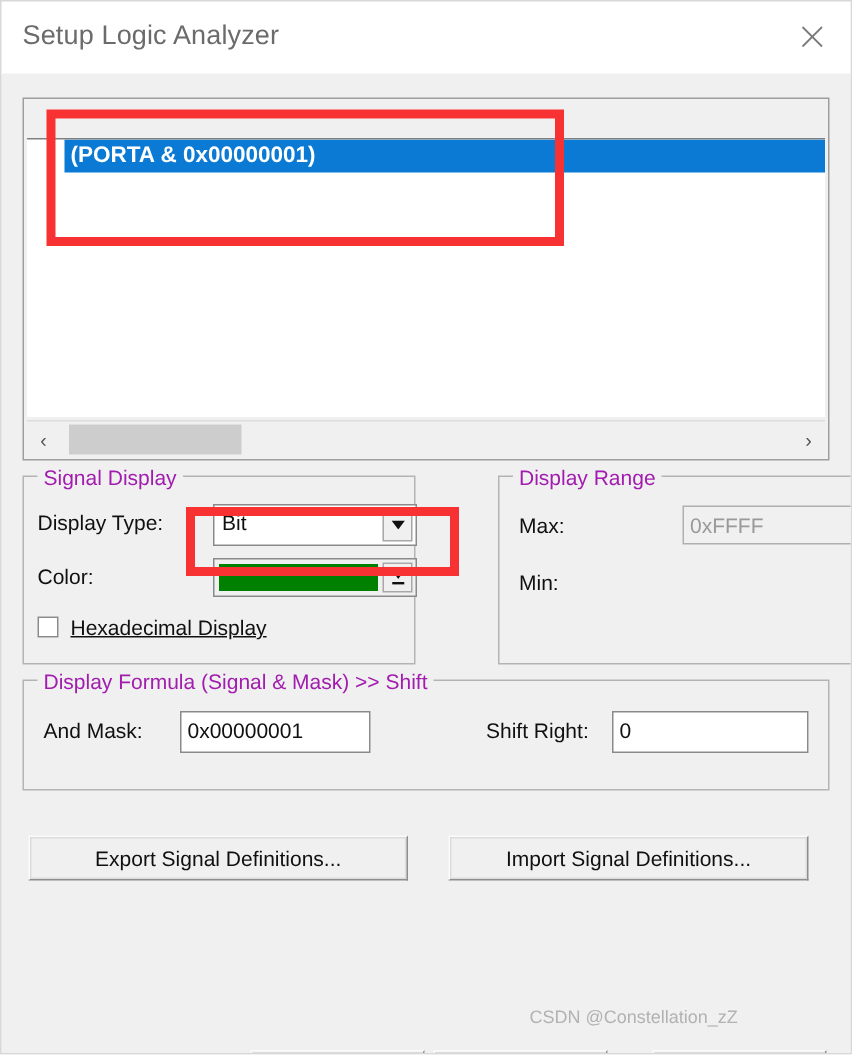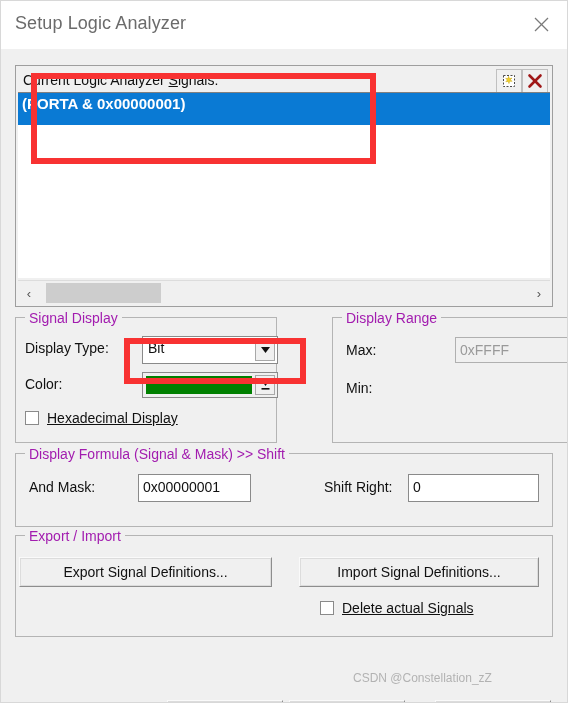--- a/index.html
+++ b/index.html
@@ -114,27 +114,28 @@
     left: 2px;
     top: 26px;
     width: 532px;
     height: 186px;
     background: #ffffff;
     border-top: 1px solid #808080;
     box-sizing: border-box;
     overflow: hidden;
   }
   .list-item {
-    height: 32px;
+    height: 22px;
     line-height: 22px;
     padding-left: 4px;
     font-size: 15px;
     font-weight: bold;
     color: #000000;
     white-space: nowrap;
+    margin-left: 25px;
   }
   .list-item.selected {
     background: #0a7ad4;
     color: #ffffff;
   }
 
   .hscroll {
     position: absolute;
     left: 2px;
     bottom: 2px;
@@ -348,37 +349,20 @@
       <svg width="15" height="15" viewBox="0 0 15 15">
         <line x1="1" y1="1" x2="14" y2="14" stroke="#7a7a7a" stroke-width="1.2"></line>
         <line x1="14" y1="1" x2="1" y2="14" stroke="#7a7a7a" stroke-width="1.2"></line>
       </svg>
     </div>
   </div>
 
   <div class="dialog-body">
 
     <div class="list-panel">
-      <div class="list-header">
-        <div class="list-header-label">Current Logic Analyzer <u>S</u>ignals:</div>
-        <div class="toolbar">
-          <div class="tbtn">
-            <svg width="16" height="16" viewBox="0 0 16 16">
-              <rect x="2.5" y="2.5" width="11" height="11" fill="#ffffff" stroke="#4a4a4a" stroke-width="1" stroke-dasharray="2,1.5"></rect>
-              <path d="M7.5 3.2 L8.5 5.6 L11 5.0 L9.2 6.9 L11.2 8.2 L8.6 8.3 L8.0 10.6 L7.2 8.4 L4.8 8.8 L6.4 7.0 L4.6 5.4 L7.0 5.6 Z" fill="#f2d024" stroke="#c8a718" stroke-width="0.5"></path>
-            </svg>
-          </div>
-          <div class="tbtn">
-            <svg width="16" height="16" viewBox="0 0 16 16">
-              <line x1="2.5" y1="2.5" x2="13.5" y2="13.5" stroke="#a01818" stroke-width="2.6" stroke-linecap="round"></line>
-              <line x1="13.5" y1="2.5" x2="2.5" y2="13.5" stroke="#a01818" stroke-width="2.6" stroke-linecap="round"></line>
-            </svg>
-          </div>
-        </div>
-      </div>
 
       <div class="listbox">
         <div class="list-item selected">(PORTA &amp; 0x00000001)</div>
       </div>
 
       <div class="hscroll">
         <div class="hs-arrow left">‹</div>
         <div class="hs-thumb"></div>
         <div class="hs-arrow right">›</div>
       </div>
@@ -420,33 +404,26 @@
       <div class="fld-label" style="left:13px; top:24px;">Max:</div>
       <div class="textfield disabled" style="left:122px; top:19px; width:132px; height:26px;">0xFFFF</div>
 
       <div class="fld-label" style="left:13px; top:62px;">Min:</div>
     </div>
 
     <div class="group" id="grp-display-formula">
       <div class="group-title">Display Formula (Signal &amp; Mask) &gt;&gt; Shift</div>
 
       <div class="fld-label" style="left:13px; top:25px;">And Mask:</div>
-      <div class="textfield" style="left:122px; top:20px; width:113px; height:28px;">0x00000001</div>
+      <div class="textfield" style="left:104px; top:20px; width:127px; height:28px;">0x00000001</div>
 
       <div class="fld-label" style="left:308px; top:25px;">Shift Right:</div>
       <div class="textfield" style="left:392px; top:20px; width:131px; height:28px;">0</div>
     </div>
 
-    <div class="group" id="grp-export-import">
-      <div class="group-title">Export / Import</div>
-      <div class="checkrow" style="left:304px; top:64px;">
-        <div class="checkbox"></div>
-        <div class="check-label">Delete actual Signals</div>
-      </div>
-    </div>
 
     <div class="btn" id="btn-export">Export Signal Definitions...</div>
     <div class="btn" id="btn-import">Import Signal Definitions...</div>
 
     <div class="btn" id="btn-kill">Kill All</div>
     <div class="btn" id="btn-close">Close</div>
     <div class="btn" id="btn-help">Help</div>
   </div>
 
   <div class="annot" id="annot-signal-list" style="border-color: rgb(248, 50, 50);"></div>

